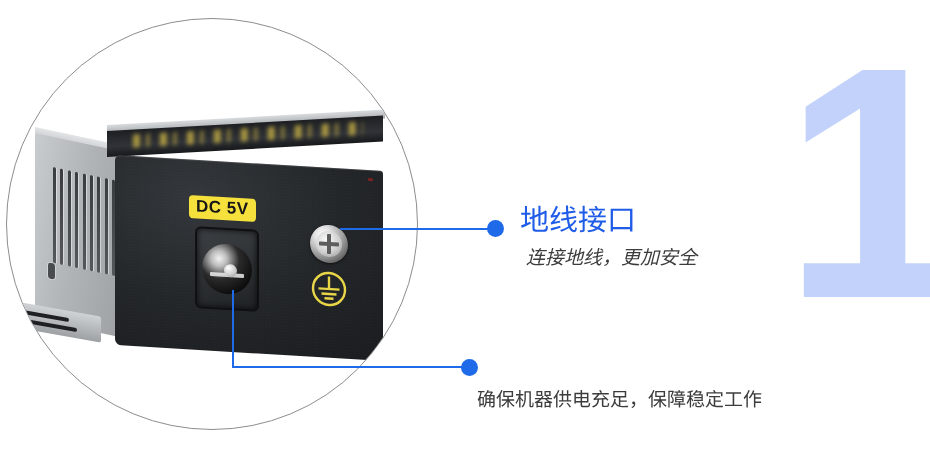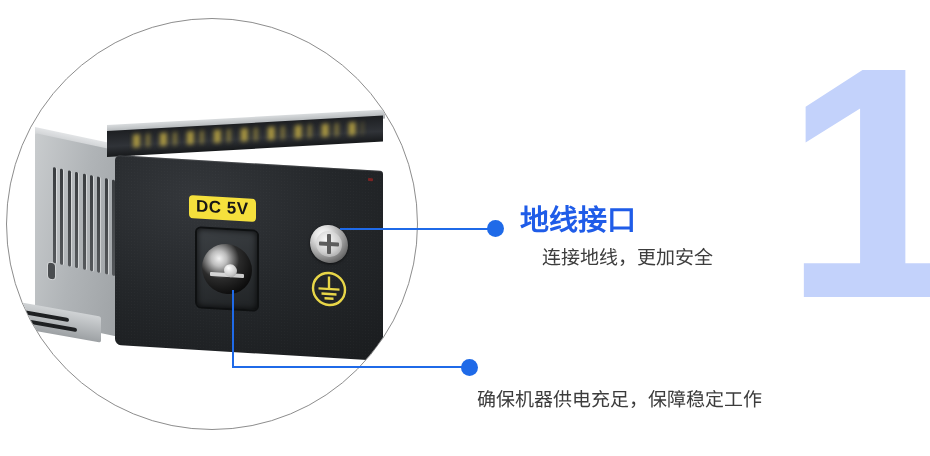--- a/index.html
+++ b/index.html
@@ -324,35 +324,35 @@
   .bullet-2 { left: 461px; top: 359px; }
 
   
   .callout {
     position: absolute;
     z-index: 5;
   }
   .callout-title {
     color: #1f5ce8;
     font-size: 29px;
-    font-weight: bold;
+    font-weight: normal;
     line-height: 1.05;
     white-space: nowrap;
     font-family: "Liberation Sans", "DejaVu Sans", sans-serif;
   }
   .callout-sub {
     color: #3c3c3c;
     font-size: 19px;
     line-height: 1.1;
     margin-top: 13px;
     white-space: nowrap;
     font-family: "Liberation Sans", "DejaVu Sans", sans-serif;
   }
   .callout-1 { left: 520px; top: 205px; }
-  .callout-1 .callout-sub { margin-left: 22px; }
+  .callout-1 .callout-sub { margin-left: 6px; font-style: italic; }
   .callout-2 { left: 494px; top: 345px; }
   .callout-2 .callout-sub { margin-left: -17px; margin-top: 45px; }
 </style>
 </head>
 <body>
 
 <div id="stage">
 
   <div class="watermark">1</div>
 

